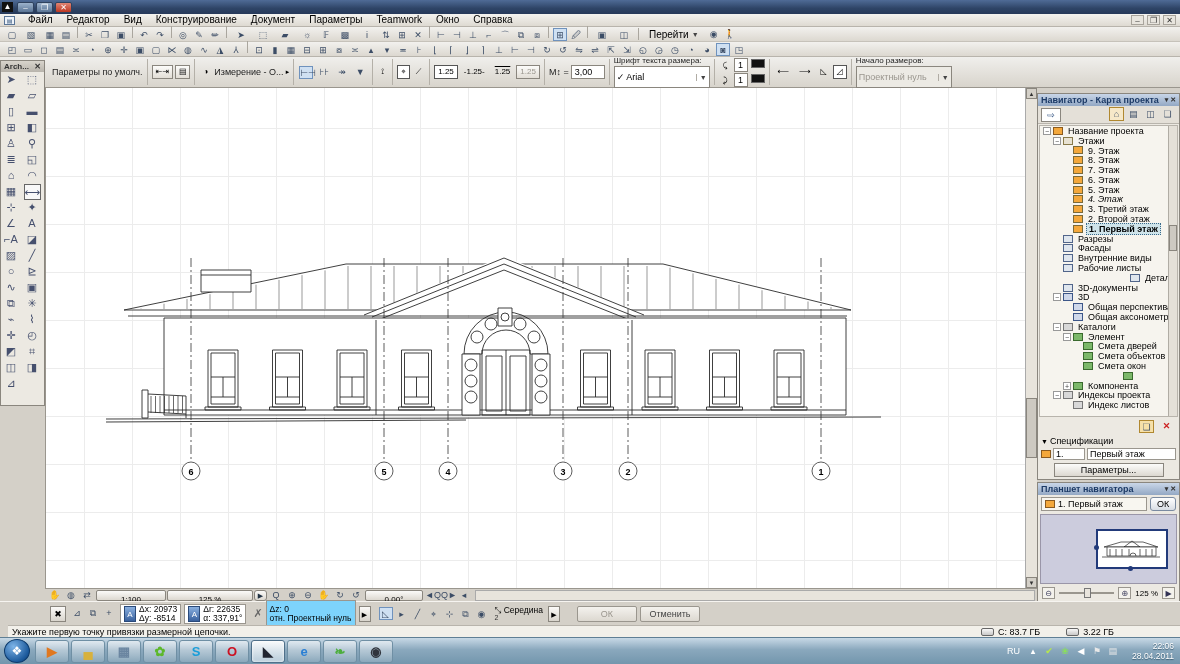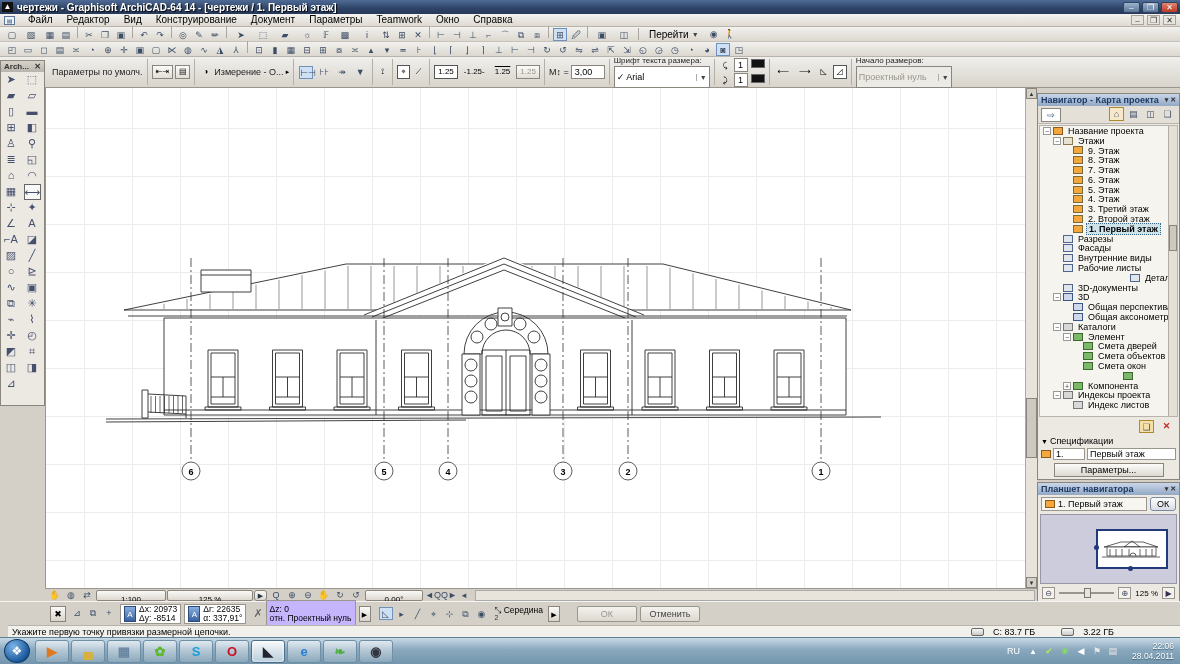--- a/index.html
+++ b/index.html
@@ -131,21 +131,21 @@
   .cpair { display:flex; flex-direction:column; justify-content:center; line-height:9px; font-size:8.5px; }
   .cpair b { font-weight:normal; }
   .okgray { width:60px; height:16px; border:1px solid #9a968e; border-radius:2px; background:linear-gradient(#f4f2ee,#dcd8d0); color:#9a968e; text-align:center; line-height:15px; font-size:9px; }
   .okgray.en { color:#444; }
   .mid { display:flex; flex-direction:column; line-height:8px; font-size:8.5px; padding:0 2px; }
   .mid small { font-size:7px; color:#333; }
 
   
   .hintbar { position:absolute; left:8px; top:625px; width:1180px; height:12px; background:#f2f0ea; border-top:1px solid #b8b4ac; display:flex; align-items:center; font-size:9px; padding:0 4px; }
   .diskinfo { margin-left:auto; display:flex; gap:26px; padding-right:70px; font-size:9px; }
-  .disk { display:flex; align-items:center; gap:9px; }
+  .disk { display:flex; align-items:center; gap:4px; }
   .disk .dico { width:13px; height:8px; border:1px solid #666; background:linear-gradient(#f8f8f8,#c8c8c8); border-radius:2px; }
 
   
   .taskbar { position:absolute; left:0; top:637px; width:1180px; height:27px;
     background:linear-gradient(#c8d9e6,#8aa8bd 45%,#7396ad); border-top:1px solid #5f7f95; display:flex; align-items:center; }
   .orb { width:26px; height:24px; margin:0 4px; border-radius:50%; background:radial-gradient(circle at 35% 30%, #7db4e8, #1c5a9c 70%, #0c3a6c); border:1px solid #0c3a6c; color:#fff; text-align:center; line-height:23px; font-size:12px; }
   .tba { width:34px; height:23px; margin:0 1px; border:1px solid #6f8fa4; border-radius:3px; background:linear-gradient(rgba(255,255,255,.55),rgba(255,255,255,.15)); display:flex; align-items:center; justify-content:center; }
   .tba.active { background:linear-gradient(rgba(255,255,255,.9),rgba(210,225,235,.7)); border-color:#4f708a; box-shadow:inset 0 0 3px #fff; }
   .tba .g { font-size:13px; font-weight:bold; line-height:1; }
   .tray { margin-left:auto; display:flex; align-items:center; gap:5px; padding-right:6px; color:#fff; font-size:9px; }
@@ -153,21 +153,20 @@
 
   svg line, svg path, svg rect, svg circle, svg polyline, svg polygon { vector-effect:non-scaling-stroke; }
 </style>
 </head>
 <body>
 
 <div id="screen">
 
   <div class="titlebar">
     <span class="appico">▲</span>
-    <span class="ttext">чертежи - Graphisoft ArchiCAD-64 14 - [чертежи / 1. Первый этаж]</span>
     <span class="winbtns">
       <span class="winbtn">–</span>
       <span class="winbtn">❐</span>
       <span class="winbtn close">✕</span>
     </span>
   </div>
 
   <div class="menubar">
     <span class="docico">▤</span>
     <span class="menuitem">Файл</span>
@@ -532,21 +531,21 @@
           <div class="trow" style="padding-left: 23px;">
             <span class="exp none"></span>
             <span class="ticon i-folder"></span>
             <span class="tlabel">6. Этаж</span>
           </div>
           <div class="trow" style="padding-left: 23px; align-items: center;">
             <span class="exp none"></span>
             <span class="ticon i-folder"></span>
             <span class="tlabel">5. Этаж</span>
           </div>
-          <div class="trow" style="padding-left: 23px;">
+          <div class="trow" style="padding-left: 23px; font-style: italic;">
             <span class="exp none"></span>
             <span class="ticon i-folder"></span>
             <span class="tlabel">4. Этаж</span>
           </div>
           <div class="trow" style="padding-left: 23px;">
             <span class="exp none"></span>
             <span class="ticon i-folder"></span>
             <span class="tlabel">3. Третий этаж</span>
           </div>
           <div class="trow" style="padding-left: 23px;">
@@ -741,21 +740,21 @@
     </span>
     <span class="cgroup">
       <span class="cgi">A</span>
       <span class="cpair">
         <span><b>Δr:</b> <span>22635</span></span>
         <span><b>α:</b> <span>337,91°</span></span>
       </span>
     </span>
     <span class="cgroup" style="background:none;border-color:transparent;">
       <span style="color:#666;font-size:11px;">✗</span>
-      <span class="cpair" style="background:#c4b5fd;border:1px solid #9a968e;padding:0 3px;height:28px;">
+      <span class="cpair" style="background:#7dd3fc;border:1px solid #9a968e;padding:0 3px;height:28px;">
         <span><b>Δz:</b> <span>0</span></span>
         <span>отн. Проектный нуль</span>
       </span>
       <span class="cbtn" style="width:12px;font-size:7px;">▶</span>
     </span>
     <span><span class="tbi sel">◺</span><span class="tbi">▸</span><span class="tbi">╱</span><span class="tbi">⌖</span><span class="tbi">⊹</span><span class="tbi">⧉</span><span class="tbi">◉</span></span>
     <span class="mid">
       <span><span>⤡</span> <span>Середина</span></span>
       <small>2</small>
     </span>

